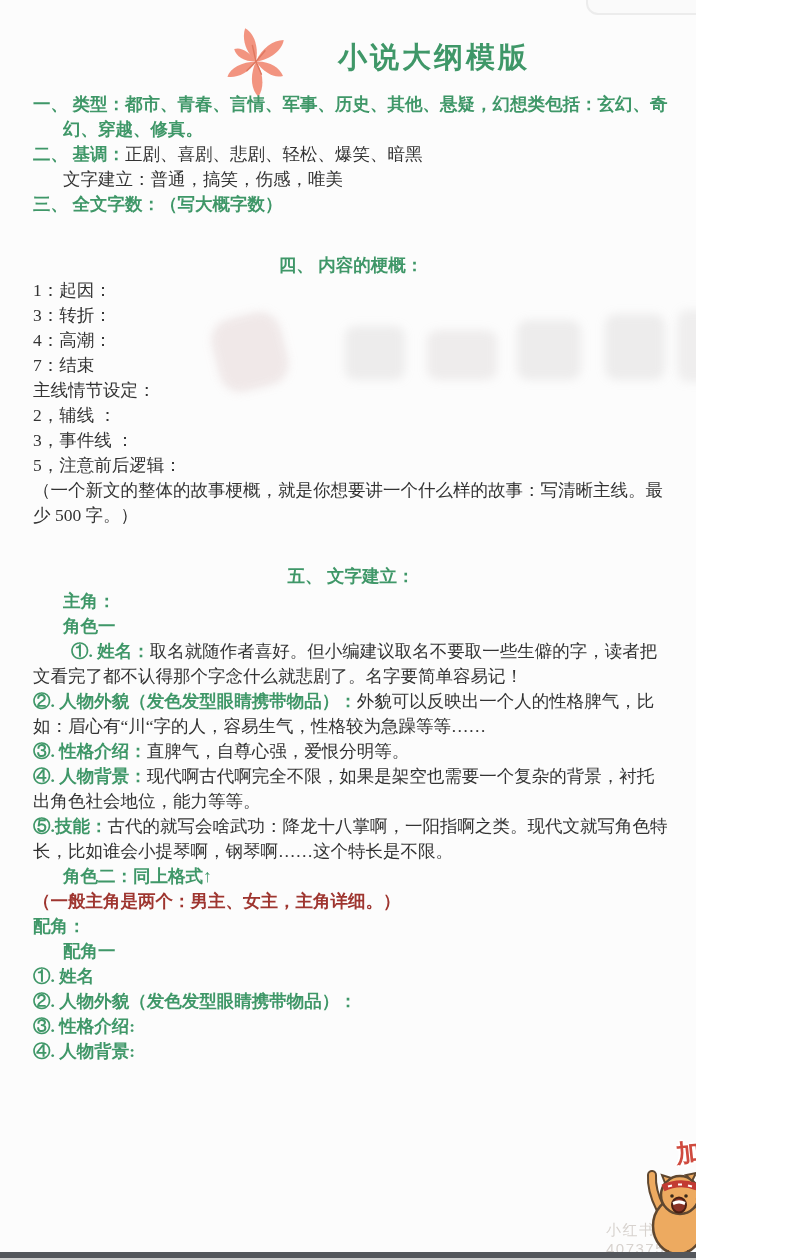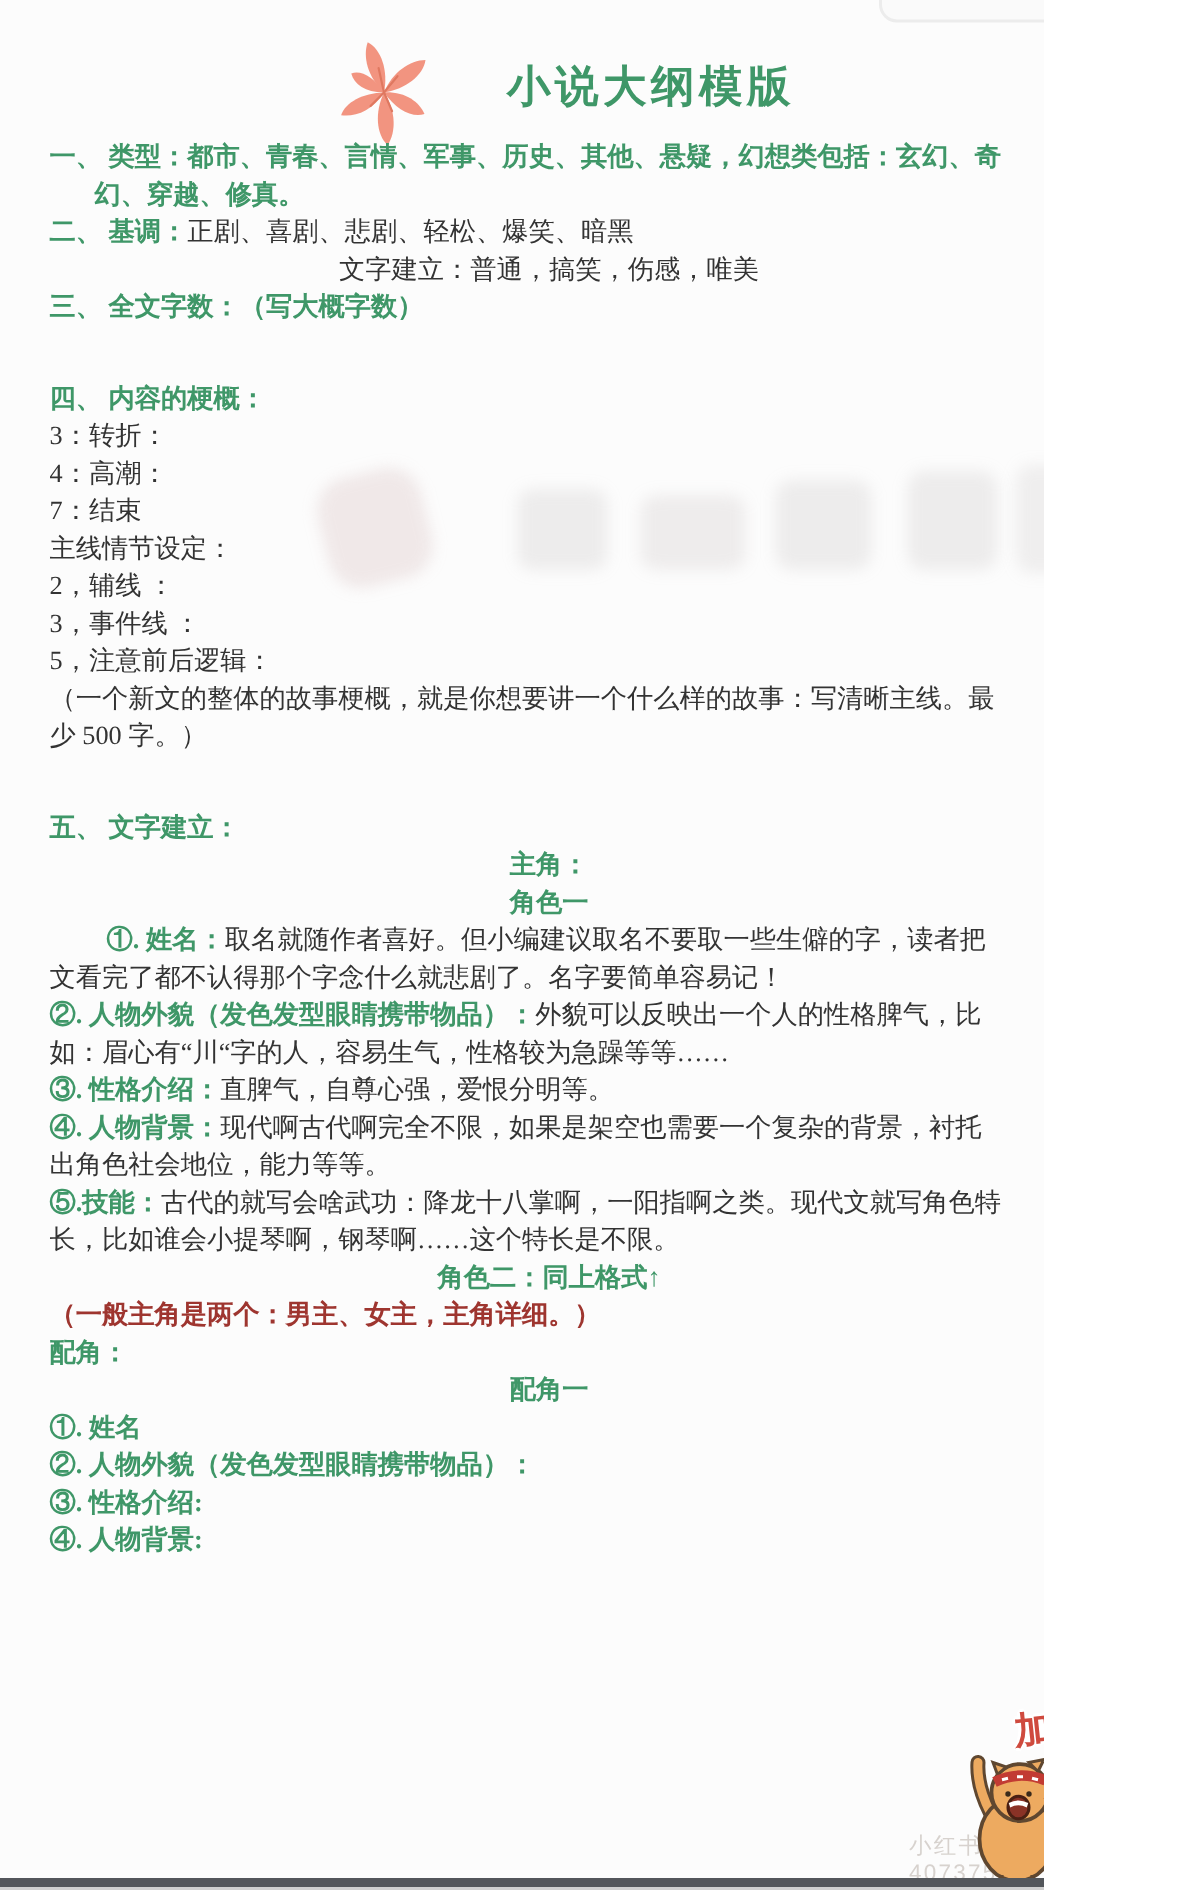--- a/index.html
+++ b/index.html
@@ -23,23 +23,23 @@
   .flower{width:72px;height:80px;}
   .doc-title{
     margin:0;font-size:29px;font-weight:bold;letter-spacing:3px;
     color:var(--green,#3f9768);
   }
   
   .doc-body{
     position:absolute;top:92px;left:33px;right:27px;
   }
   .line{margin:0;font-size:17.5px;line-height:25px;}
-  .gap{margin-top:36px;}
+  .gap{margin-top:36px;text-align:center;}
   .hang{padding-left:30px;text-indent:-30px;}
-  .ind1{padding-left:30px;text-align:center;}
+  .ind1{padding-left:30px;}
   .pind{text-indent:38px;}
   .seg-g{color:var(--green,#3f9768);font-weight:bold;}
   .seg-k{color:var(--ink,#333333);font-weight:normal;}
   .seg-r{color:var(--red,#9e352f);font-weight:bold;}
   
   .center-watermark{position:absolute;top:310px;left:215px;width:500px;height:90px;pointer-events:none;}
   .center-watermark span{position:absolute;display:block;filter:blur(5px);}
   .wm1{left:0;top:5px;width:70px;height:74px;background:rgba(190,150,150,.20);border-radius:30%;transform:rotate(-14deg);}
   .wm2{left:130px;top:16px;width:60px;height:54px;background:rgba(165,158,158,.17);border-radius:18%;}
   .wm3{left:212px;top:20px;width:70px;height:50px;background:rgba(165,158,158,.16);border-radius:18%;}
@@ -92,20 +92,21 @@
     </svg>
     <h1 class="doc-title">小说大纲模版</h1>
   </header>
 
   <main class="doc-body">
       <p class="line hang"><span class="seg-g">一、 类型：都市、青春、言情、军事、历史、其他、悬疑，幻想类包括：玄幻、奇幻、穿越、修真。</span></p>
       <p class="line"><span class="seg-g">二、 基调：</span><span class="seg-k">正剧、喜剧、悲剧、轻松、爆笑、暗黑</span></p>
       <p class="line ind1"><span class="seg-k">文字建立：普通，搞笑，伤感，唯美</span></p>
       <p class="line"><span class="seg-g">三、 全文字数：（写大概字数）</span></p>
       <p class="line gap"><span class="seg-g">四、 内容的梗概：</span></p>
+      <p class="line"><span class="seg-k">1：起因：</span></p>
       <p class="line"><span class="seg-k">3：转折：</span></p>
       <p class="line"><span class="seg-k">4：高潮：</span></p>
       <p class="line"><span class="seg-k">7：结束</span></p>
       <p class="line"><span class="seg-k">主线情节设定：</span></p>
       <p class="line"><span class="seg-k">2，辅线 ：</span></p>
       <p class="line"><span class="seg-k">3，事件线 ：</span></p>
       <p class="line"><span class="seg-k">5，注意前后逻辑：</span></p>
       <p class="line"><span class="seg-k">（一个新文的整体的故事梗概，就是你想要讲一个什么样的故事：写清晰主线。最少 500 字。）</span></p>
       <p class="line gap"><span class="seg-g">五、 文字建立：</span></p>
       <p class="line ind1"><span class="seg-g">主角：</span></p>

